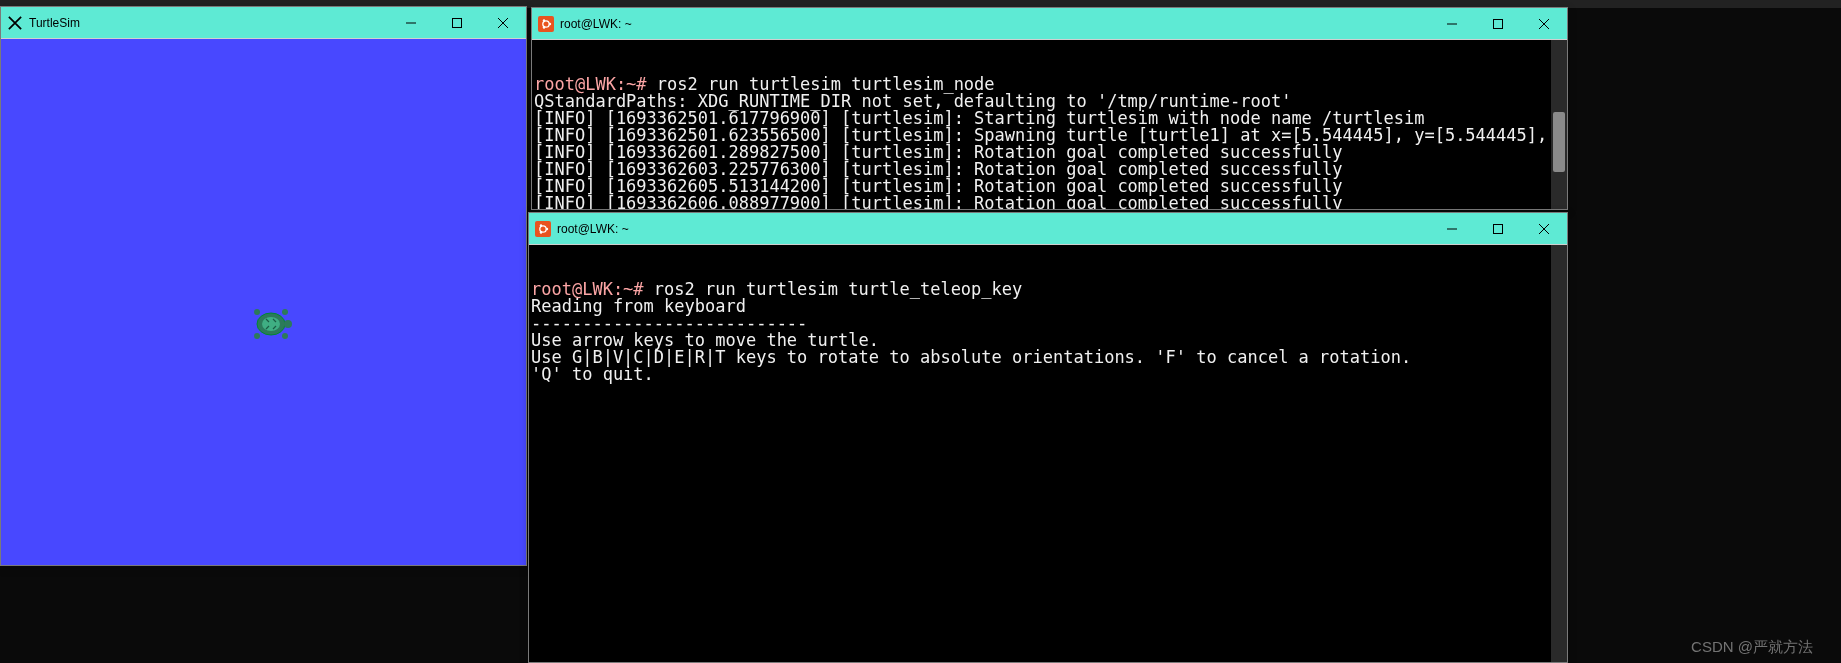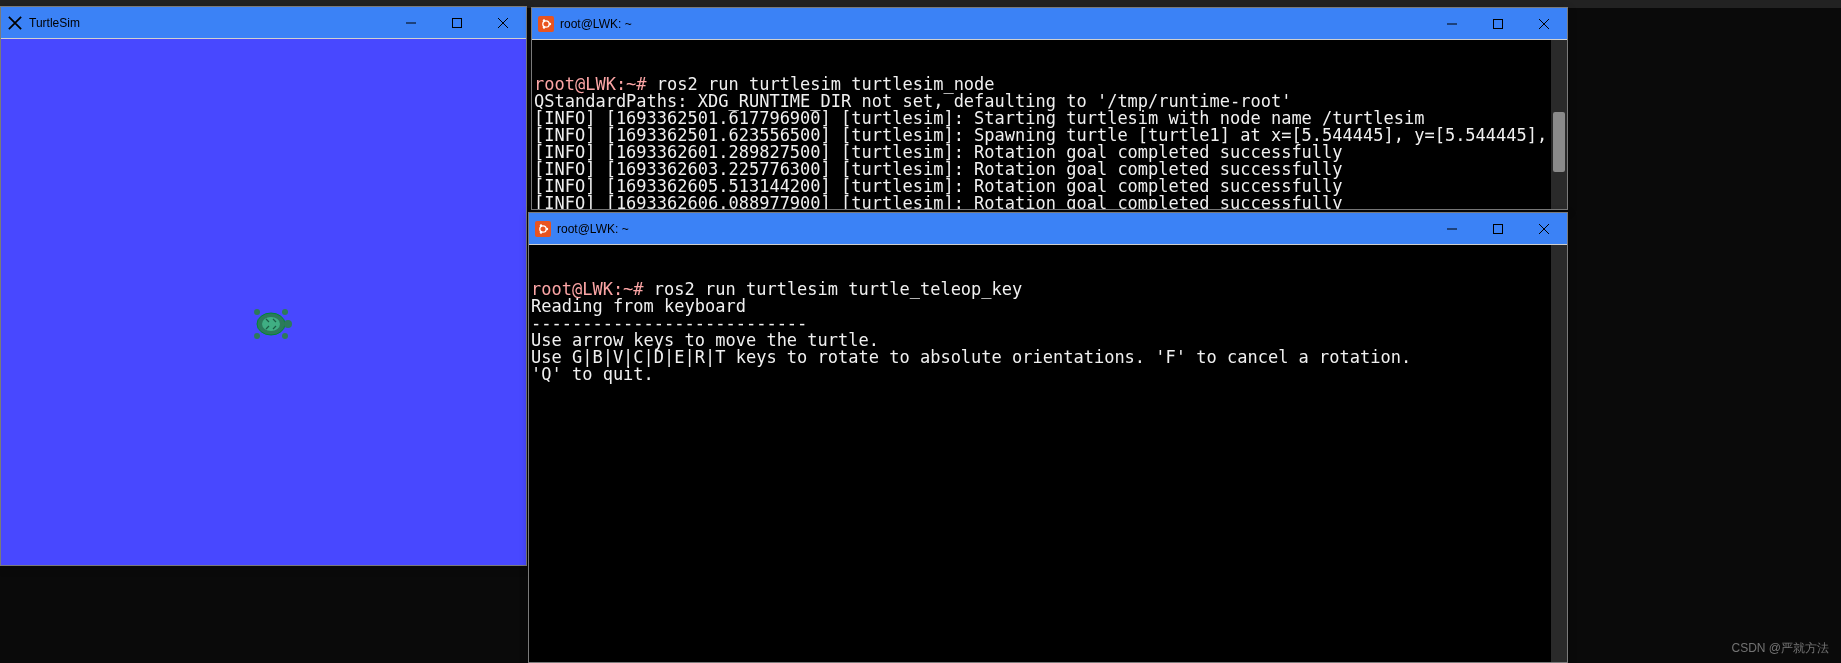--- a/index.html
+++ b/index.html
@@ -22,21 +22,21 @@
   .window {
     position: absolute;
     background: #fff;
     border: 1px solid #7a7a7a;
     box-shadow: 0 2px 8px rgba(0,0,0,0.25);
     display: flex;
     flex-direction: column;
   }
   .titlebar {
     height: 32px;
-    background: #3b82f6;
+    background: #5eead4;
     display: flex;
     align-items: center;
     padding-left: 6px;
     border-bottom: 1px solid #d0d0d0;
     flex-shrink: 0;
   }
   .titlebar .app-icon {
     width: 16px; height: 16px;
     margin-right: 6px;
     display: flex; align-items: center; justify-content: center;
@@ -123,23 +123,23 @@
     right: 2px; left: 2px;
     background: #8a8a8a;
     border-radius: 2px;
   }
   #term-top .scroll-thumb { top: 72px; height: 60px; }
 
   .x11-icon svg { width: 14px; height: 14px; }
 
   .watermark {
     position: absolute;
-    right: 12px; bottom: 6px;
+    right: 28px; bottom: 6px;
     color: #8d8d8d;
-    font-size: 12px;
+    font-size: 15px;
     font-family: Arial, sans-serif;
     opacity: 0.8;
   }
 </style>
 </head>
 <body>
 
 <div class="bg-strip"></div>
 
 <div class="window" id="turtlesim-window">

